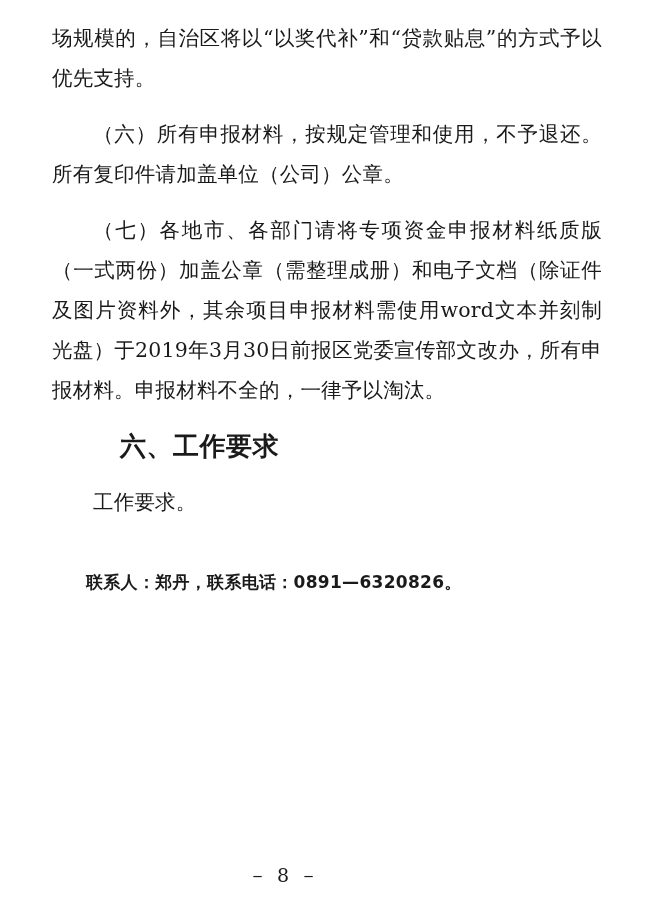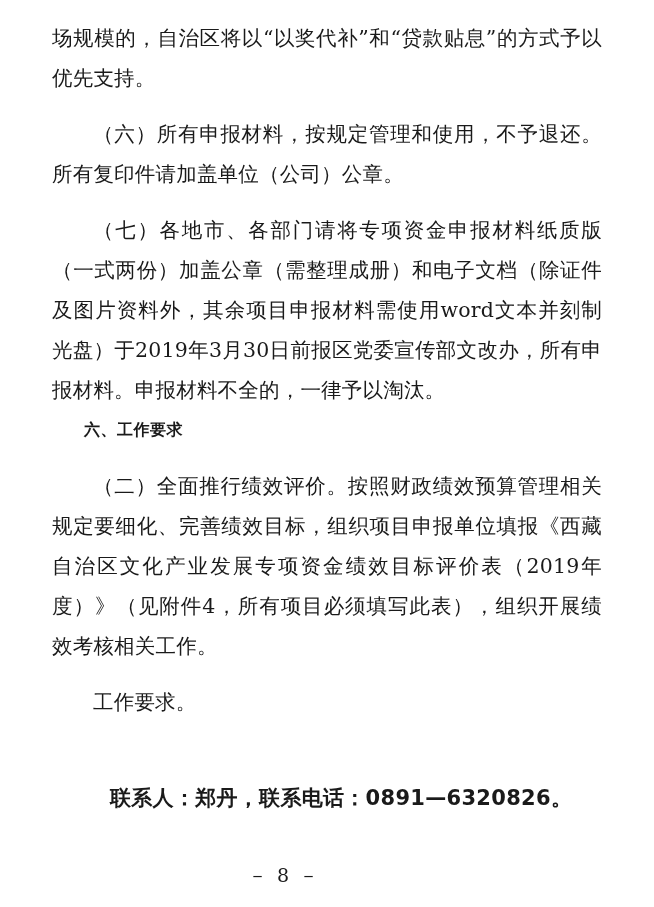--- a/index.html
+++ b/index.html
@@ -34,35 +34,35 @@
   p.para {
     margin: 0;
     padding: 0;
     text-indent: 0;
   }
   p.indent {
     text-indent: 2em;
     margin-top: 16px;
   }
   p.heading {
+    margin: 16px;
+    padding: 0;
+    text-indent: 2em;
+    font-weight: bold;
+    font-family: "DejaVu Sans", "Liberation Sans", sans-serif;
+    font-size: 26px;
+    letter-spacing: 0.5px;
+  }
+  p.contact {
     margin: 0;
     padding: 0;
     text-indent: 2em;
     font-weight: bold;
     font-family: "DejaVu Sans", "Liberation Sans", sans-serif;
-    font-size: 16px;
-    letter-spacing: 0.5px;
-  }
-  p.contact {
-    margin: 16px;
-    padding: 0;
-    text-indent: 2em;
-    font-weight: bold;
-    font-family: "DejaVu Sans", "Liberation Sans", sans-serif;
-    font-size: 21px;
+    font-size: 17px;
     letter-spacing: 0.3px;
   }
   .spacer-blank {
     height: 40px;
   }
   .page-number {
     position: absolute;
     left: 0;
     right: 0;
     bottom: 18px;
@@ -85,21 +85,20 @@
 
     <p class="para doc-text">场规模的，自治区将以“以奖代补”和“贷款贴息”的方式予以优先支持。</p>
 
     <p class="para indent">（六）所有申报材料，按规定管理和使用，不予退还。所有复印件请加盖单位（公司）公章。</p>
 
     <p class="para indent">（七）各地市、各部门请将专项资金申报材料纸质版（一式两份）加盖公章（需整理成册）和电子文档（除证件及图片资料外，其余项目申报材料需使用word文本并刻制光盘）于2019年3月30日前报区党委宣传部文改办，所有申报材料。申报材料不全的，一律予以淘汰。</p>
 
     <p class="heading">六、工作要求</p>
 
 
-    <p class="para indent">（二）全面推行绩效评价。按照财政绩效预算管理相关规定要细化、完善绩效目标，组织项目申报单位填报《西藏自治区文化产业发展专项资金绩效目标评价表（2019年度）》（见附件4，所有项目必须填写此表），组织开展绩效考核相关工作。</p>
 
     <p class="para indent">工作要求。</p>
 
     <div class="spacer-blank"></div>
 
     <p class="contact">联系人：郑丹，联系电话：0891—6320826。</p>
 
   </div>
 
   <div class="page-number">

